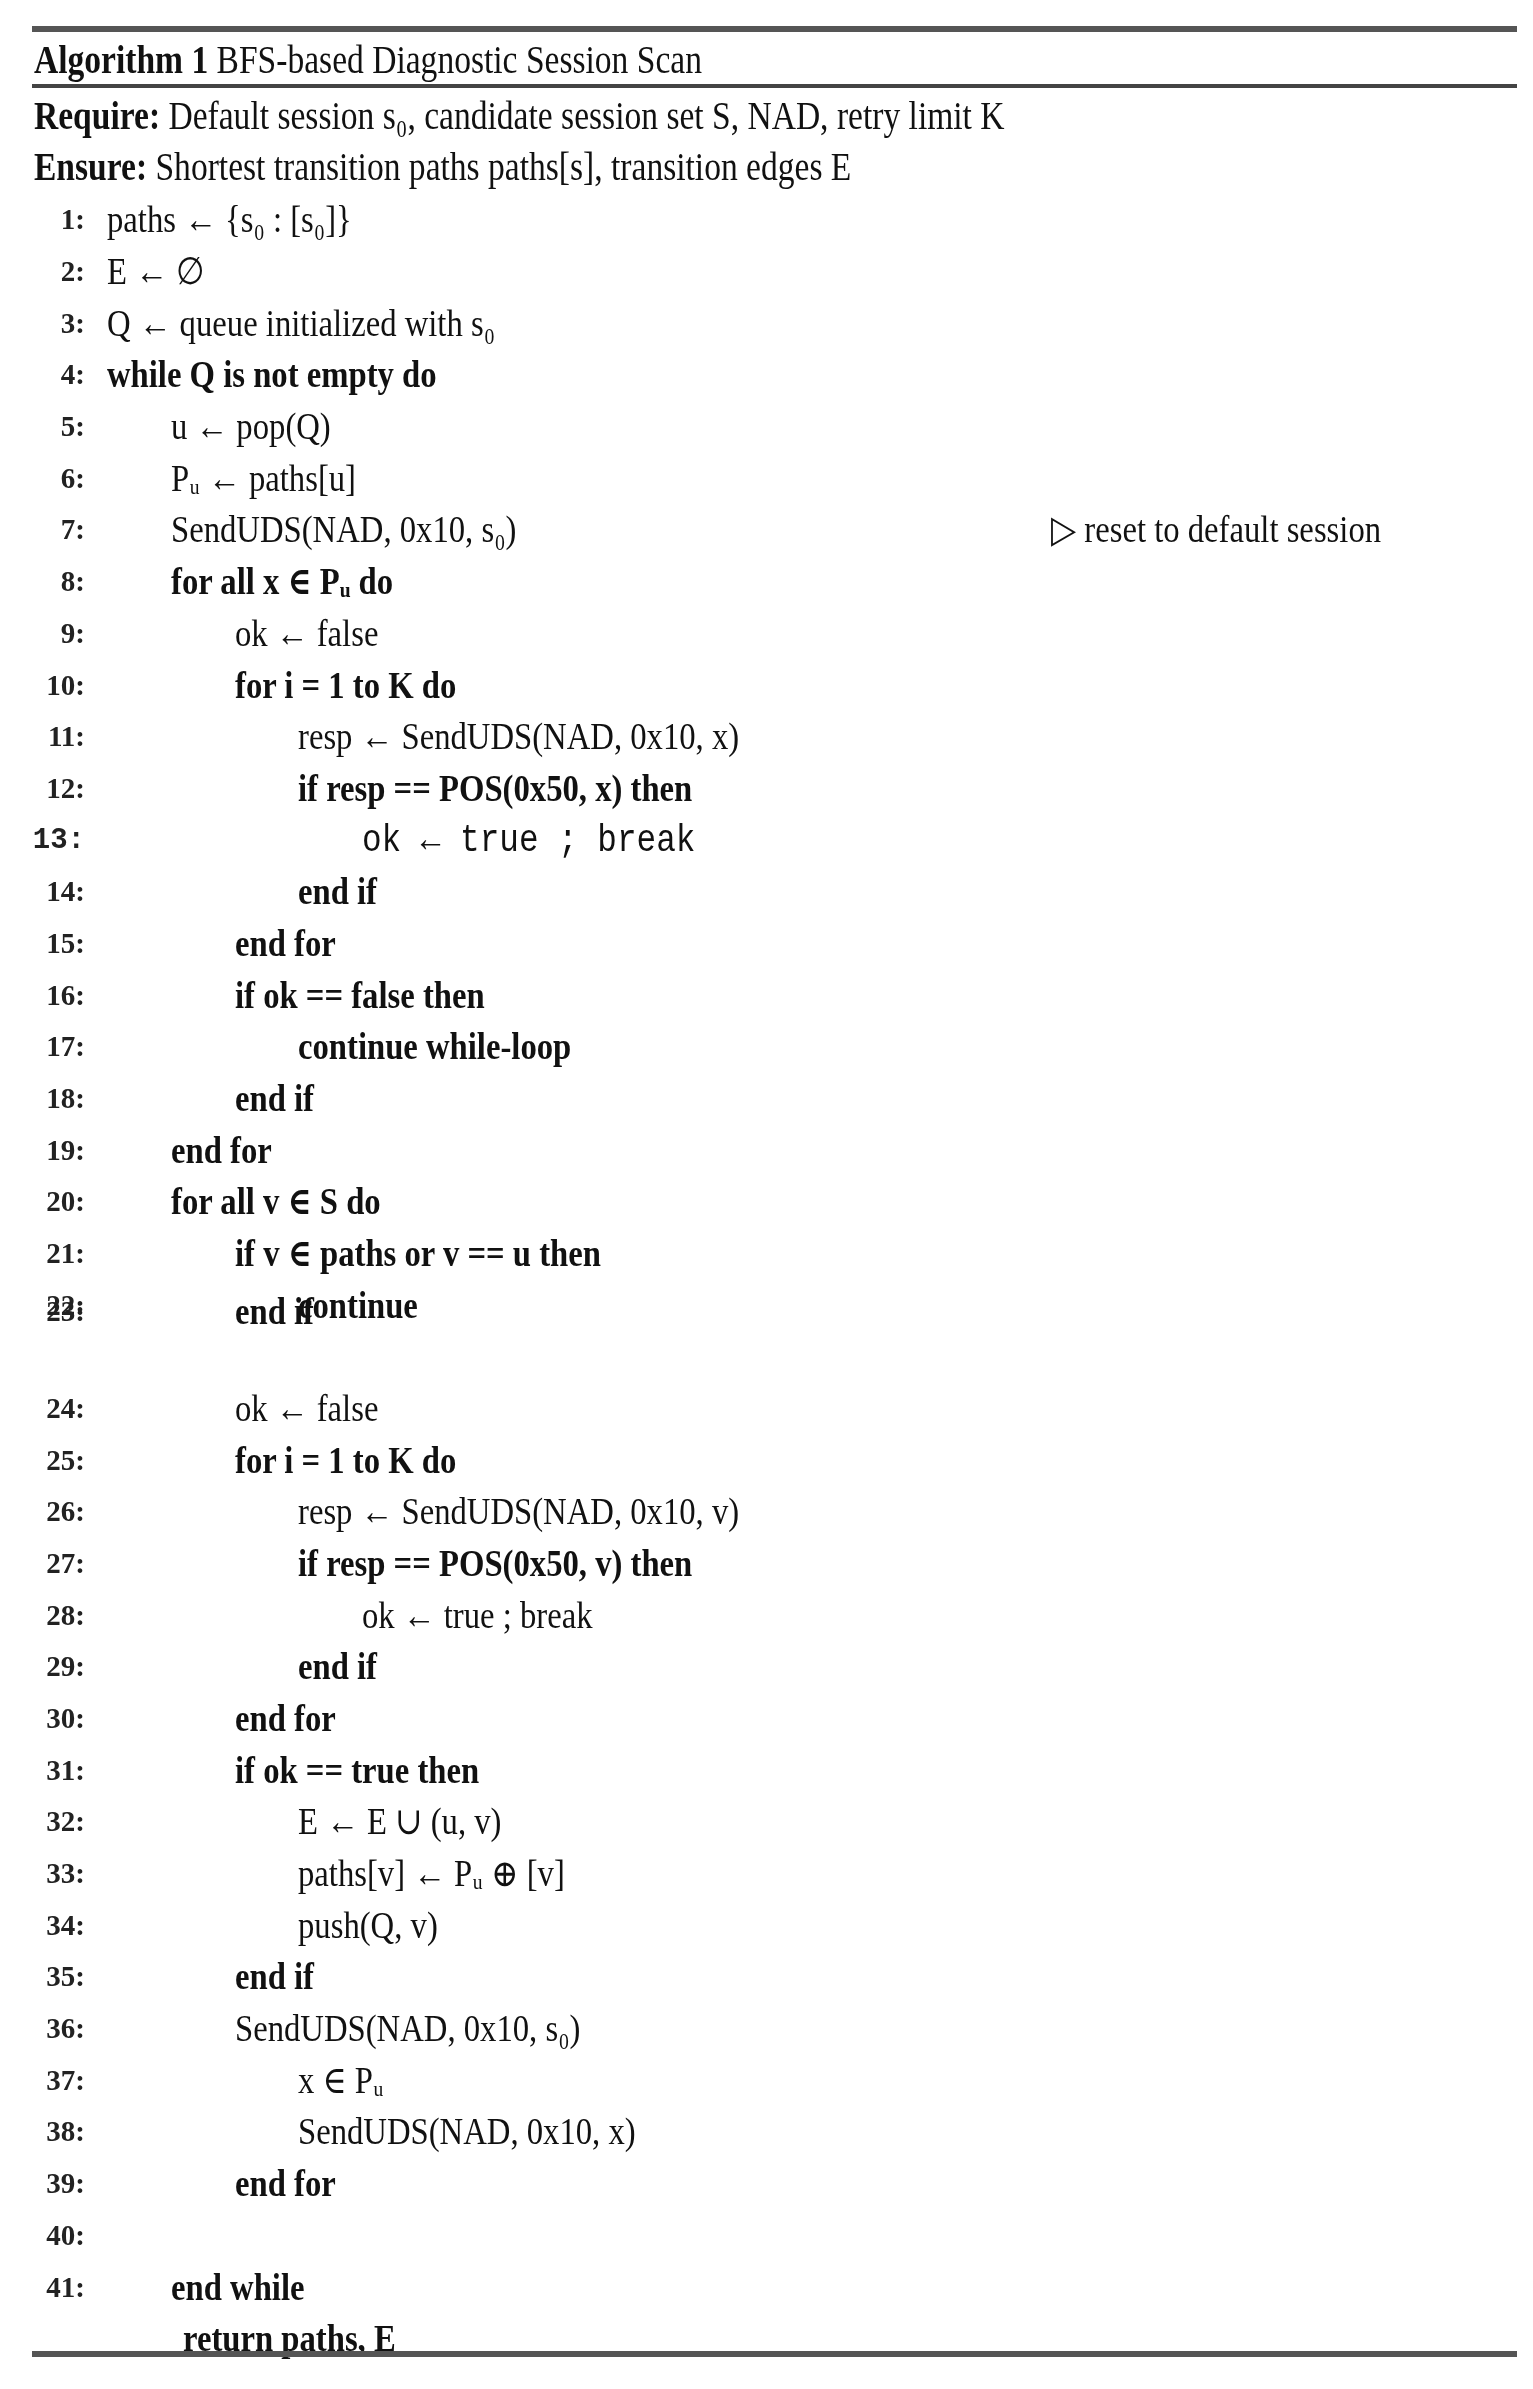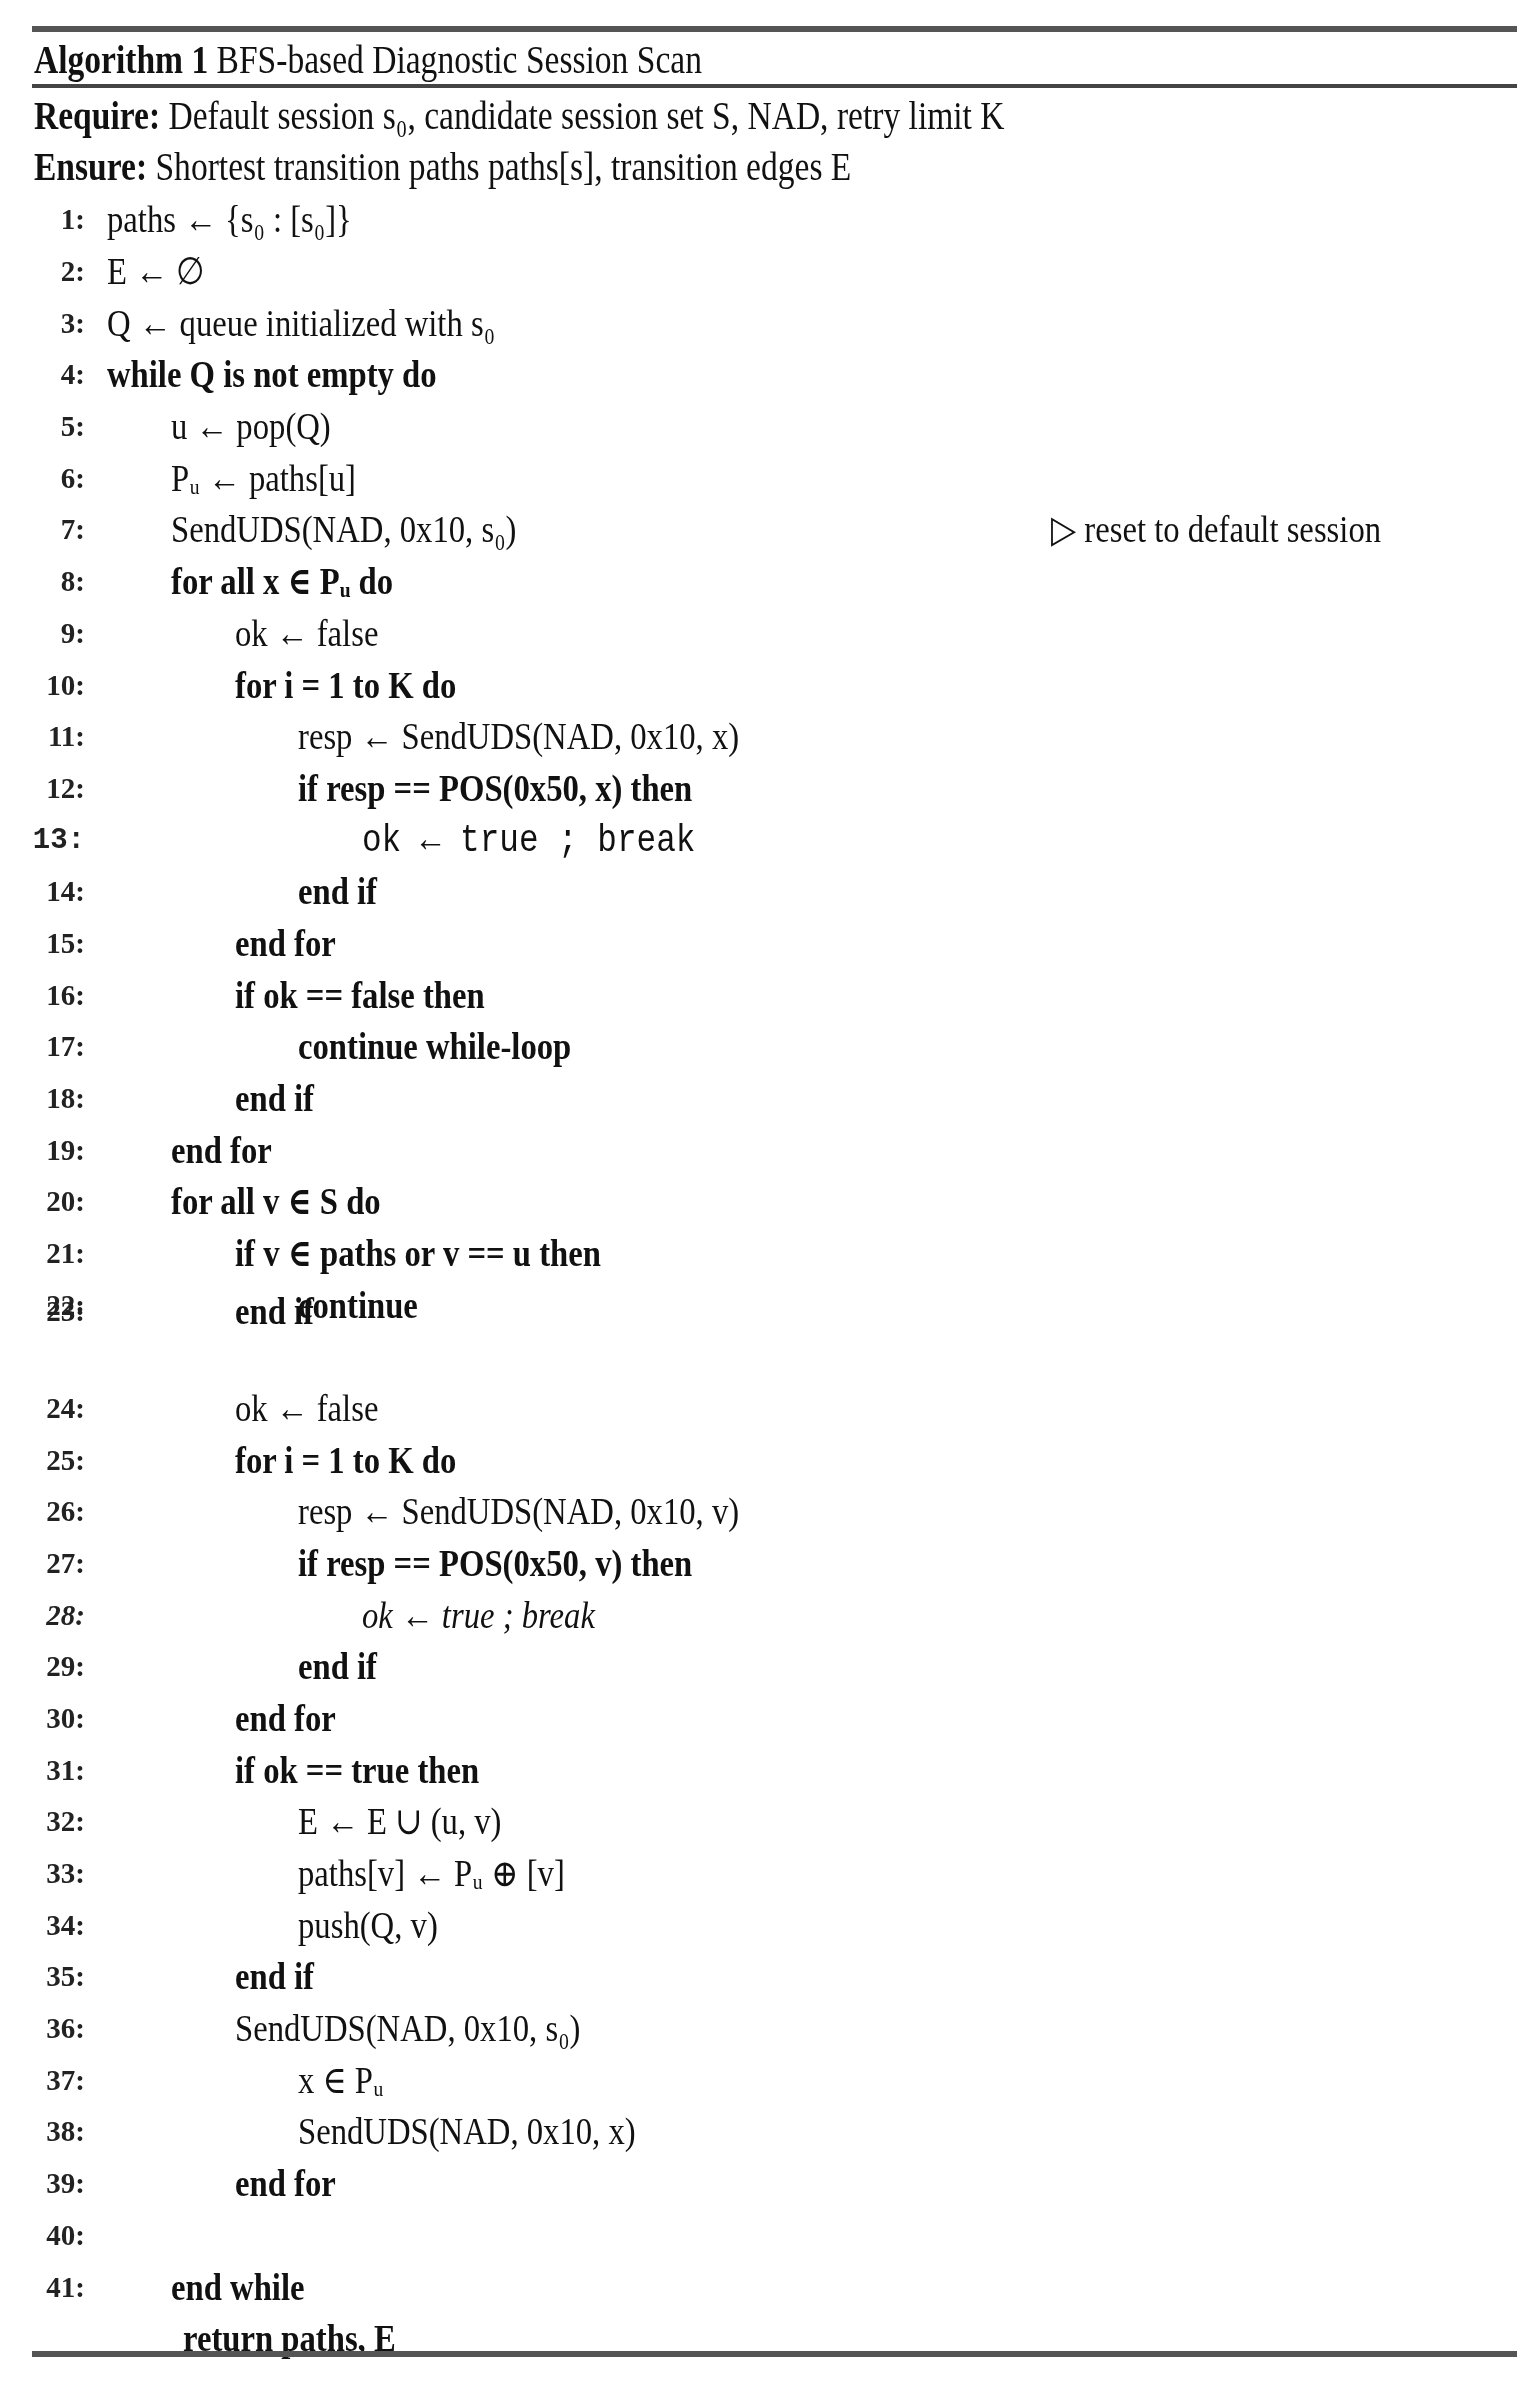--- a/index.html
+++ b/index.html
@@ -204,21 +204,21 @@
       <span class="code kw" style="left: 235px;">for i = 1 to K do</span>
     </div>
     <div class="line" style="top: 1486px;">
       <span class="num">26:</span>
       <span class="code" style="left: 298px;">resp ← SendUDS(NAD, 0x10, v)</span>
     </div>
     <div class="line" style="top: 1538px;">
       <span class="num">27:</span>
       <span class="code kw" style="left: 298px;">if resp == POS(0x50, v) then</span>
     </div>
-    <div class="line" style="top: 1590px; font-style: italic;">
+    <div class="line" style="top: 1590px;">
       <span class="num">28:</span>
       <span class="code" style="left: 362px;">ok ← true ; break</span>
     </div>
     <div class="line" style="top: 1641px;">
       <span class="num">29:</span>
       <span class="code kw" style="left: 298px;">end if</span>
     </div>
     <div class="line" style="top: 1693px;">
       <span class="num">30:</span>
       <span class="code kw" style="left: 235px;">end for</span>

